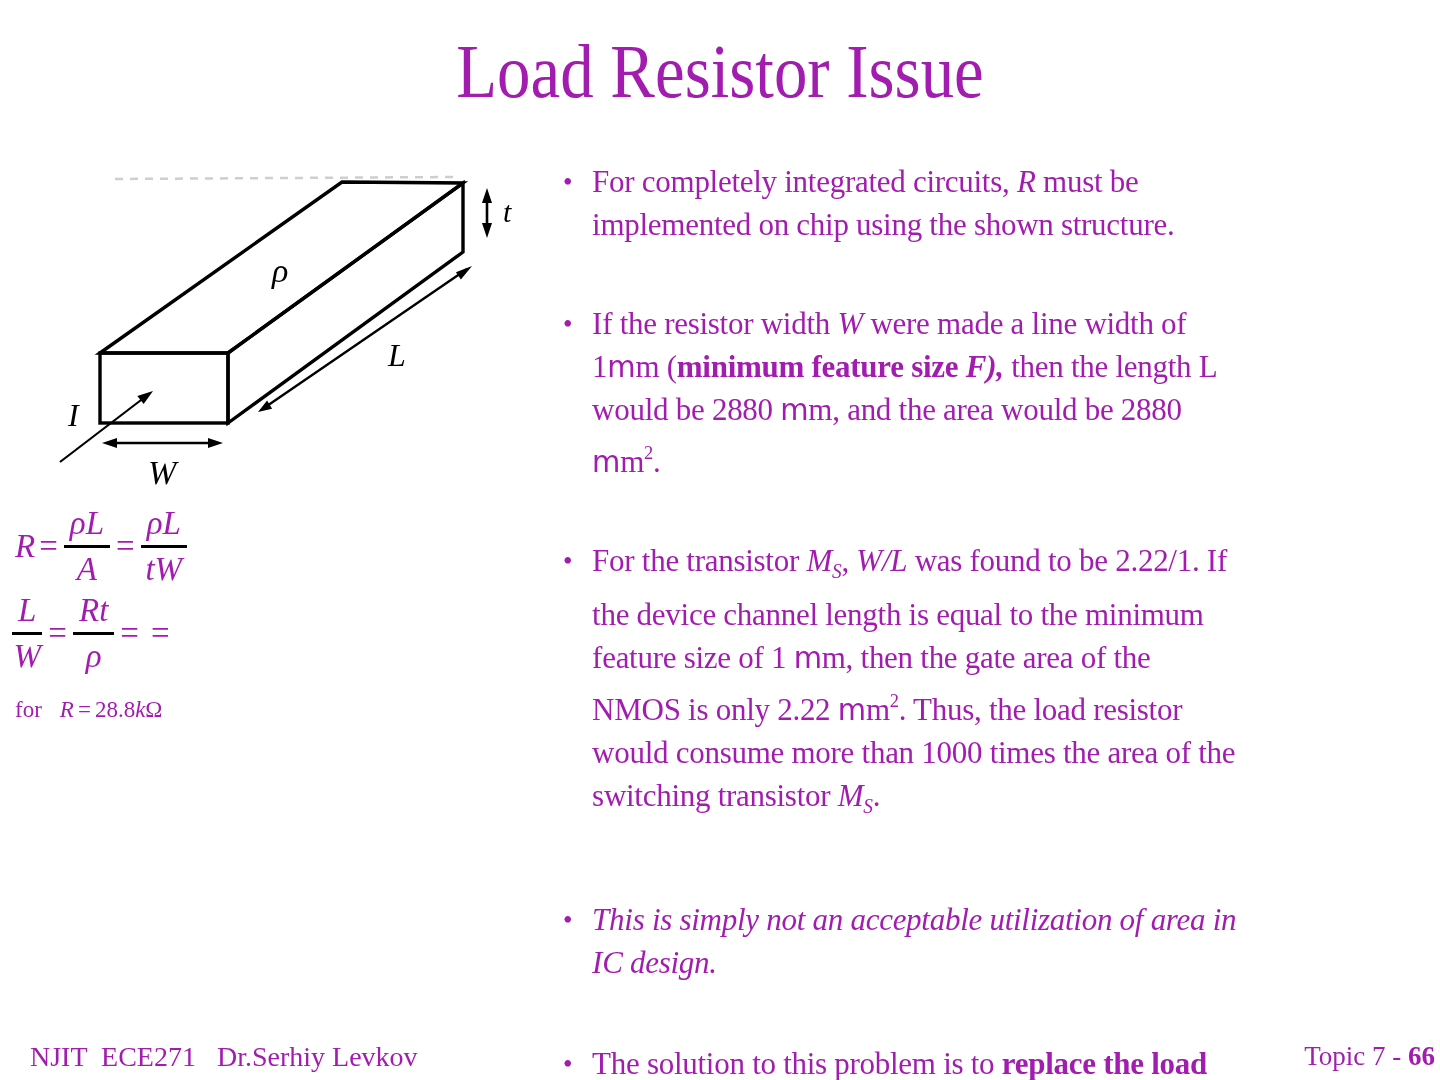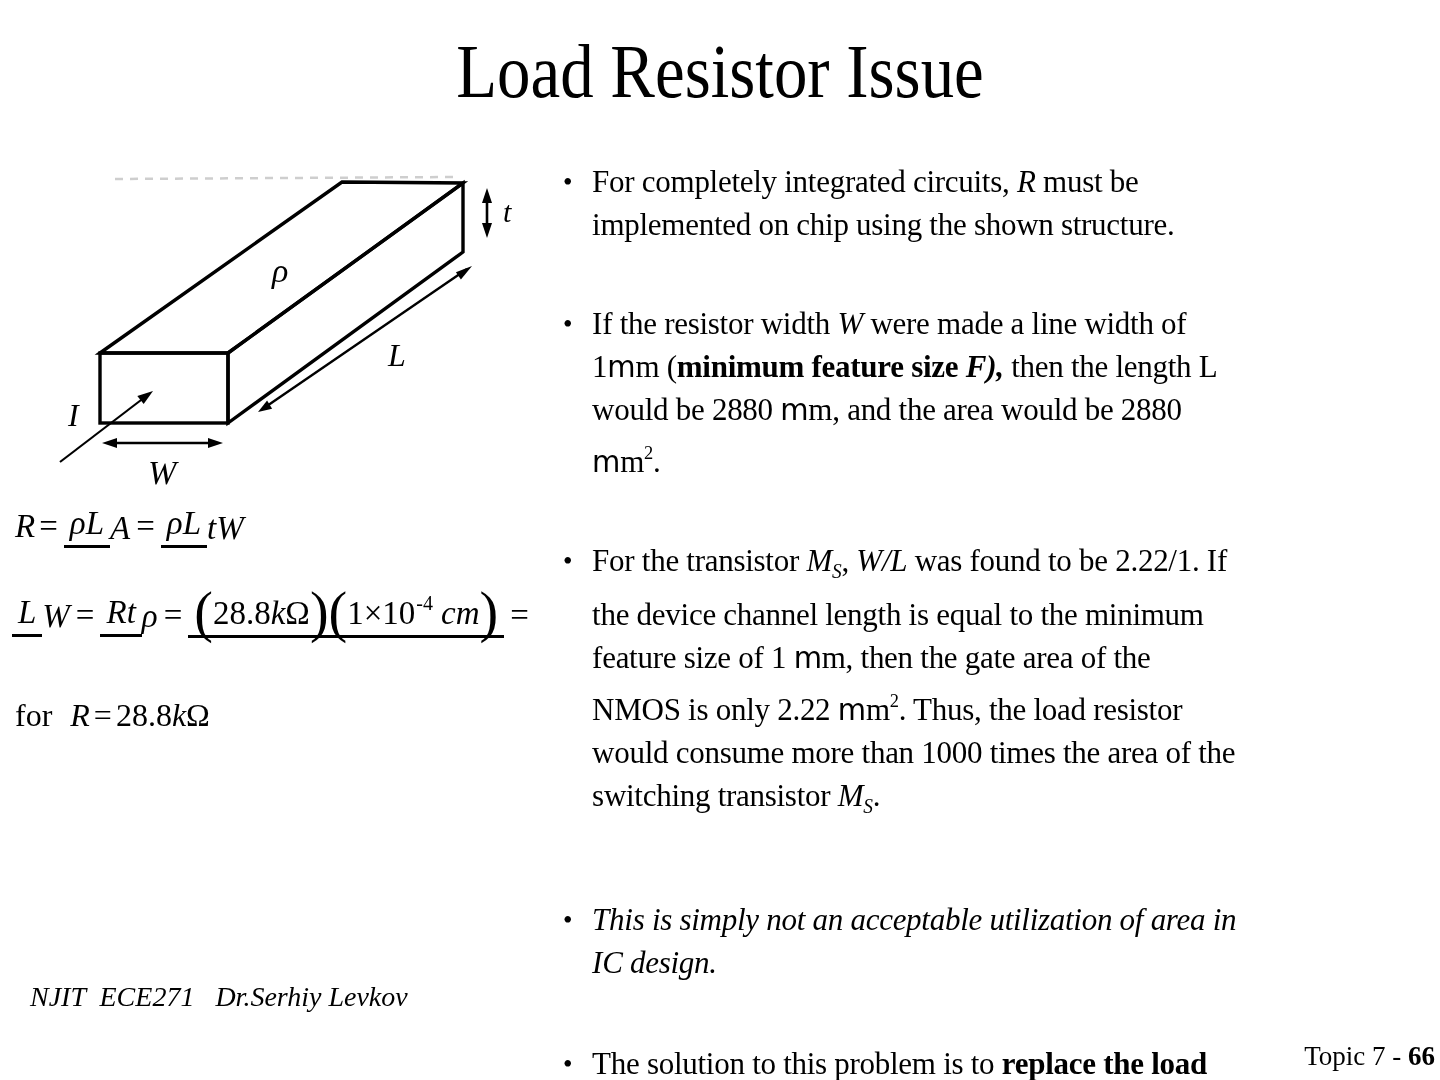--- a/index.html
+++ b/index.html
@@ -1,36 +1,36 @@
 <!DOCTYPE html>
 <html><head>
 <meta charset="utf-8">
 <style>
   html,body{margin:0;padding:0;background:#fff;}
   #slide{
     position:relative;width:1440px;height:1080px;background:#ffffff;
-    overflow:hidden;font-family:"Liberation Serif","DejaVu Serif",serif;color:#000000;
+    overflow:hidden;font-family:"Liberation Serif","DejaVu Serif",serif;color:#a21caf;
   }
   
   .title{
     position:absolute;left:0;top:26px;width:1440px;text-align:center;
     font-size:76px;line-height:90px;white-space:nowrap;
     transform:scaleX(0.88);transform-origin:50% 0;
   }
   
   .diagram{position:absolute;left:40px;top:150px;width:500px;height:340px;}
   .diagram text{font-family:"Liberation Serif","DejaVu Serif",serif;font-style:italic;fill:#000;}
   
   .formula{
     position:absolute;display:flex;align-items:center;
     font-size:33px;white-space:nowrap;
   }
   .it{font-style:italic;}
   .eq{margin:0 4px;}
-  .frac{display:inline-flex;flex-direction:row;align-items:center;margin:0 2px;}
+  .frac{display:inline-flex;flex-direction:column;align-items:center;margin:0 2px;}
   .frac .num{padding:0 6px 3px;border-bottom:3px solid #000;text-align:center;}
   .frac .den{padding-top:3px;text-align:center;}
   .bp{font-size:56px;font-weight:400;line-height:0;vertical-align:-7px;}
   .supsm{font-size:20px;vertical-align:14px;margin-left:1px;}
   .gap-l{margin-left:8px;}
   .dotsp{margin:0 3px 0 10px;}
   
   .bullets{
     position:absolute;left:563px;top:160px;width:860px;
     font-size:32px;line-height:43px;letter-spacing:-0.3px;
@@ -43,21 +43,21 @@
   .btext{flex:1;}
   .seg-n{font-style:normal;}
   .seg-i{font-style:italic;}
   .seg-b{font-weight:bold;}
   .seg-bi{font-weight:bold;font-style:italic;}
   .seg-m{font-family:"DejaVu Sans","Liberation Sans",sans-serif;font-size:30px;}
   .seg-sup{font-size:19px;vertical-align:13px;}
   .seg-isub{font-style:italic;font-size:20px;vertical-align:-7px;}
   
   .footer-left{
-    position:absolute;left:30px;top:981px;font-size:28px;white-space:pre;font-style:italic;
+    position:absolute;left:30px;top:1041px;font-size:28px;white-space:pre;
   }
   .footer-right{
     position:absolute;right:5px;top:1041px;font-size:27px;white-space:pre;
   }
   .footer-right b{font-weight:bold;}
 </style>
 </head>
 <body>
 
 <div id="slide">
@@ -125,28 +125,25 @@
       <span class="num it">L</span>
       <span class="den it">W</span>
     </span>
     <span class="eq">=</span>
     <span class="frac">
       <span class="num it">Rt</span>
       <span class="den it">ρ</span>
     </span>
     <span class="eq">=</span>
     <span class="frac">
-      <span class="num">
-        <span class="bp">(</span><span>28.8</span><span class="it">k</span><span>Ω</span><span class="bp">)</span><span class="bp">(</span><span>1×10</span><span class="supsm">-4</span><span class="it gap-l">cm</span><span class="bp">)</span>
-      </span>
     </span>
     <span class="eq">=</span>
   </div>
 
-  <div class="formula" style="left:15px;top:697px;font-size:32px;font-family:Liberation Serif, serif;">
+  <div class="formula" style="left:15px;top:697px;font-size:23px;font-family:Liberation Serif, serif;">
     <span>for</span>
     <span class="it" style="margin-left:18px;">R</span>
     <span class="eq">=</span>
     <span>28.8</span>
     <span class="it">k</span>
     <span>Ω</span>
   </div>
 
   <div class="bullets" id="bullet-list">
       <div class="bullet-item">

